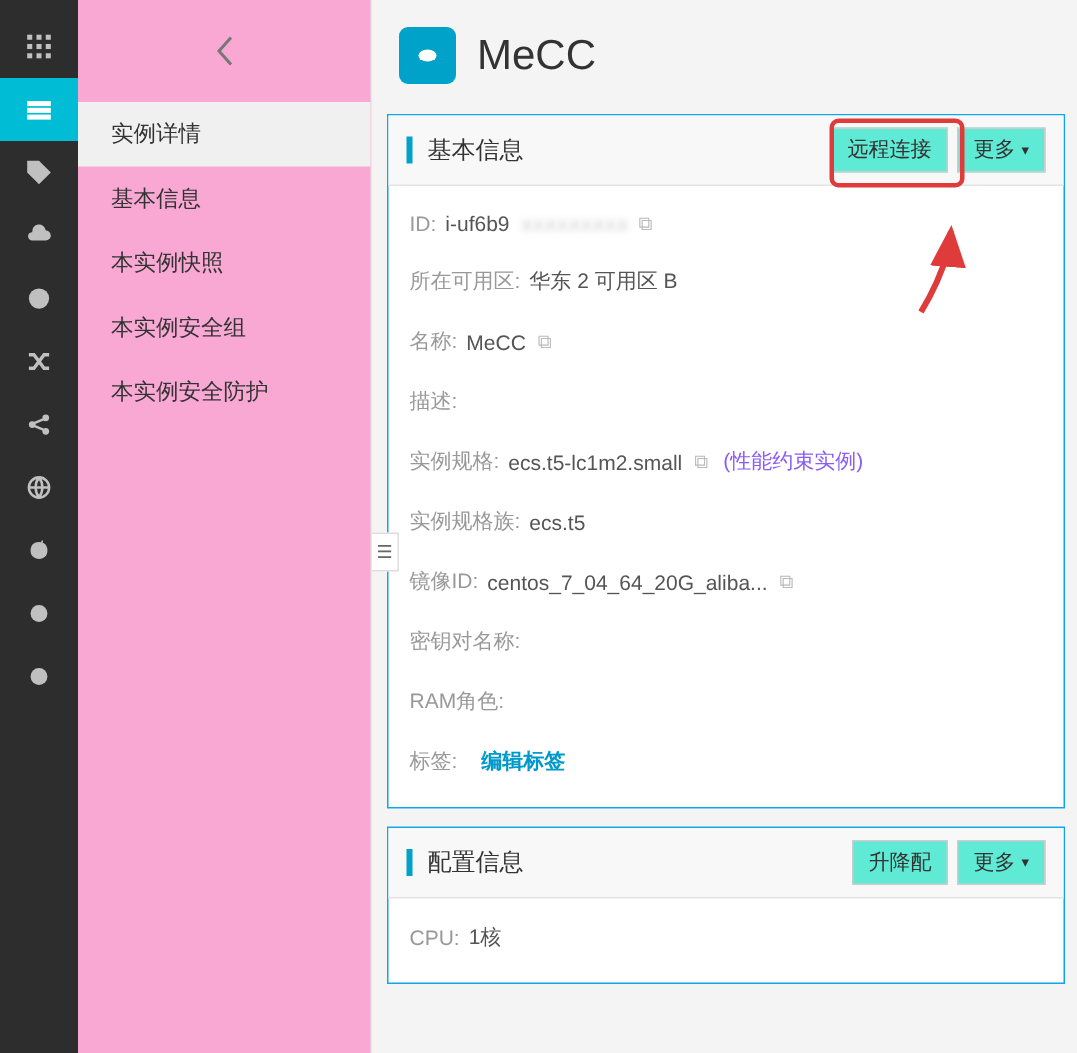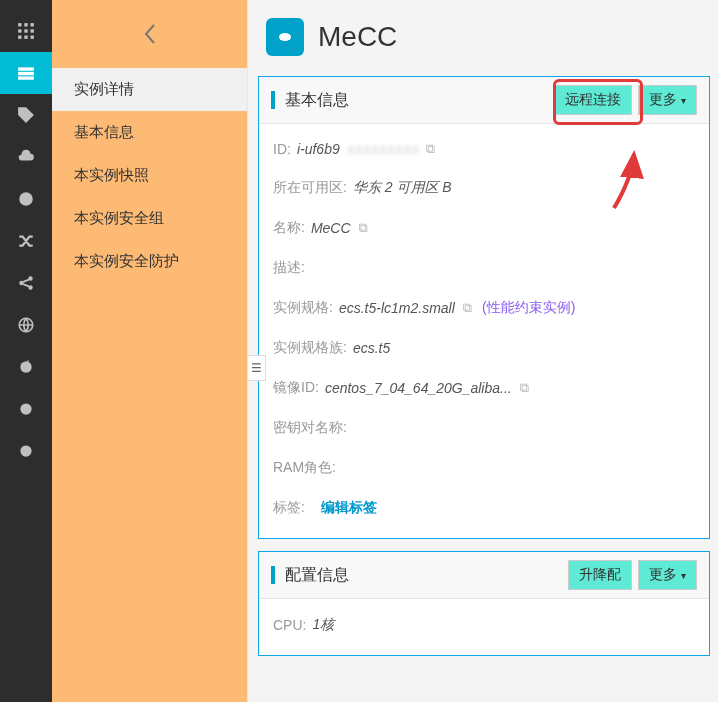--- a/index.html
+++ b/index.html
@@ -38,21 +38,21 @@
       background: #00bcd4;
       color: #fff;
     }
     .icon-rail .rail-item svg {
       width: 18px;
       height: 18px;
     }
     
     .sidebar {
       width: 196px;
-      background: #fdba74;
+      background: #f9a8d4;
       border-right: 1px solid #e6e6e6;
       flex-shrink: 0;
       box-shadow: 1px 0 2px rgba(0,0,0,0.04);
     }
     .sidebar-back {
       height: 68px;
       display: flex;
       align-items: center;
       justify-content: center;
       color: #555;
@@ -158,21 +158,20 @@
       align-items: center;
       flex-wrap: wrap;
     }
     .info-label {
       color: #999;
       margin-right: 6px;
     }
     .info-value {
       color: #555;
       margin-right: 8px;
-      font-style: italic;
     }
     .info-value-blur {
       color: #ccc;
       filter: blur(2px);
       letter-spacing: 1px;
       margin-right: 6px;
     }
     .copy-icon {
       color: #bbb;
       font-size: 13px;

